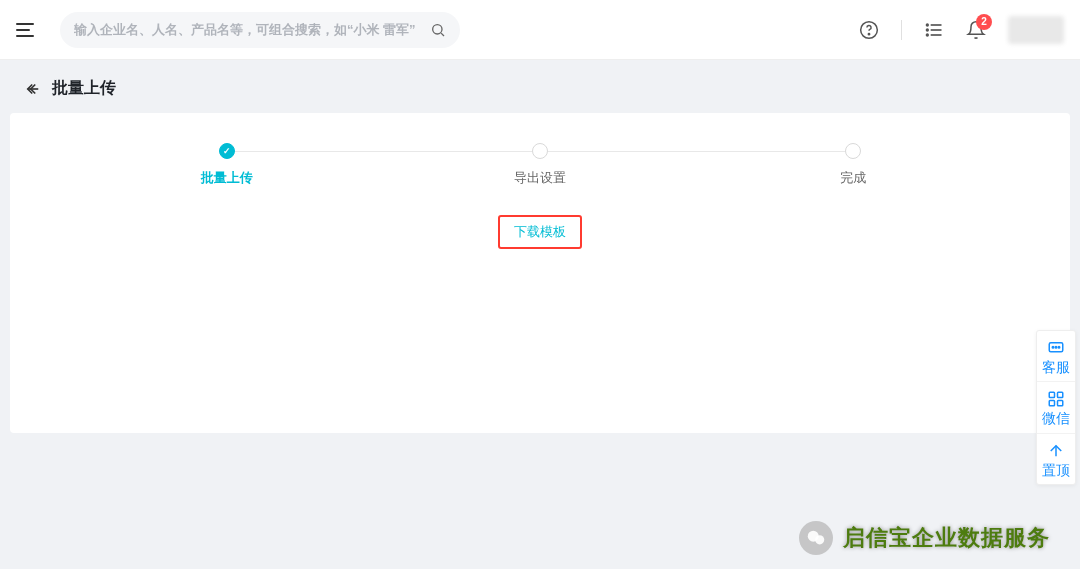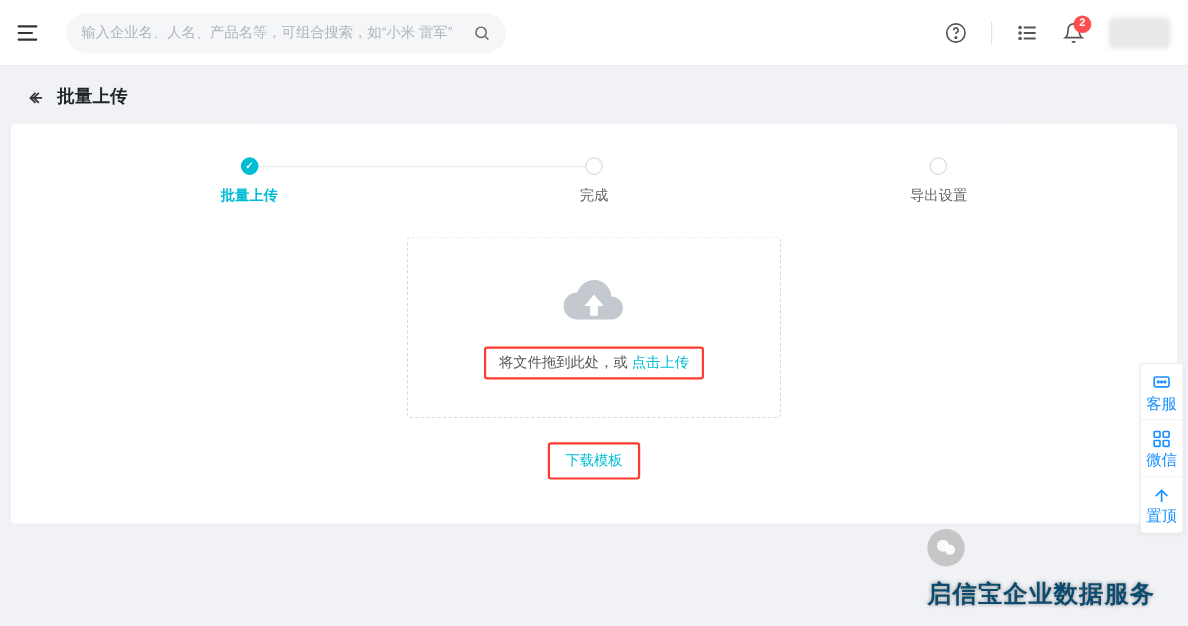--- a/index.html
+++ b/index.html
@@ -50,20 +50,21 @@
       align-items: center;
       padding: 0 14px;
     }
     .search-input {
       flex: 1;
       border: none;
       background: transparent;
       outline: none;
       font-size: 13px;
       color: #333;
+      font-weight: bold;
     }
     .search-input::placeholder { color: #b0b4bb; }
     .search-icon { color: #666; display: flex; align-items: center; }
 
     .header-right {
       margin-left: auto;
       display: flex;
       align-items: center;
       gap: 22px;
     }
@@ -256,25 +257,24 @@
       color: #1890ff;
       line-height: 1.1;
     }
 
     
     .watermark {
       position: absolute;
       right: 30px;
       bottom: 14px;
       display: flex;
-      align-items: flex-start;
+      align-items: center;
       gap: 10px;
-      color: #0c4a6e;
+      color: #4d7c0f;
       text-shadow: 0 0 4px rgba(0,0,0,0.4);
-      flex-direction: column;
     }
     .wm-icon {
       width: 34px;
       height: 34px;
       border-radius: 50%;
       background: rgba(180,180,180,0.7);
       display: flex;
       align-items: center;
       justify-content: center;
     }
@@ -346,40 +346,29 @@
 <div class="card">
 
   <div class="stepper">
     <div class="step active">
       <div class="step-dot"></div>
       <div class="step-label">批量上传</div>
       <div class="step-line"></div>
     </div>
     <div class="step">
       <div class="step-dot"></div>
-      <div class="step-label">完成</div>
+      <div class="step-label">导出设置</div>
+      <div class="step-line"></div>
     </div>
     <div class="step">
       <div class="step-dot"></div>
-      <div class="step-label">导出设置</div>
-      <div class="step-line"></div>
+      <div class="step-label">完成</div>
     </div>
   </div>
 
-  <div class="upload-box">
-    <span class="cloud-icon">
-      <svg width="56" height="46" viewBox="0 0 64 52" fill="currentColor">
-        <path d="M50 22a18 18 0 0 0-35.3-4A14 14 0 0 0 14 46h36a12 12 0 0 0 0-24z"></path>
-        <path d="M32 20 L22 32 L28 32 L28 42 L36 42 L36 32 L42 32 Z" fill="#fff"></path>
-      </svg>
-    </span>
-    <div class="upload-text-row">
-      <span>将文件拖到此处，或 </span><span class="upload-link">点击上传</span>
-    </div>
-  </div>
 
   <div class="download-wrap">
     <div class="download-btn">下载模板</div>
   </div>
 </div>
 
 <div class="float-sidebar">
   <div class="float-item">
     <svg width="18" height="18" viewBox="0 0 24 24" fill="none" stroke="currentColor" stroke-width="2">
       <rect x="3" y="5" width="18" height="12" rx="2"></rect>

